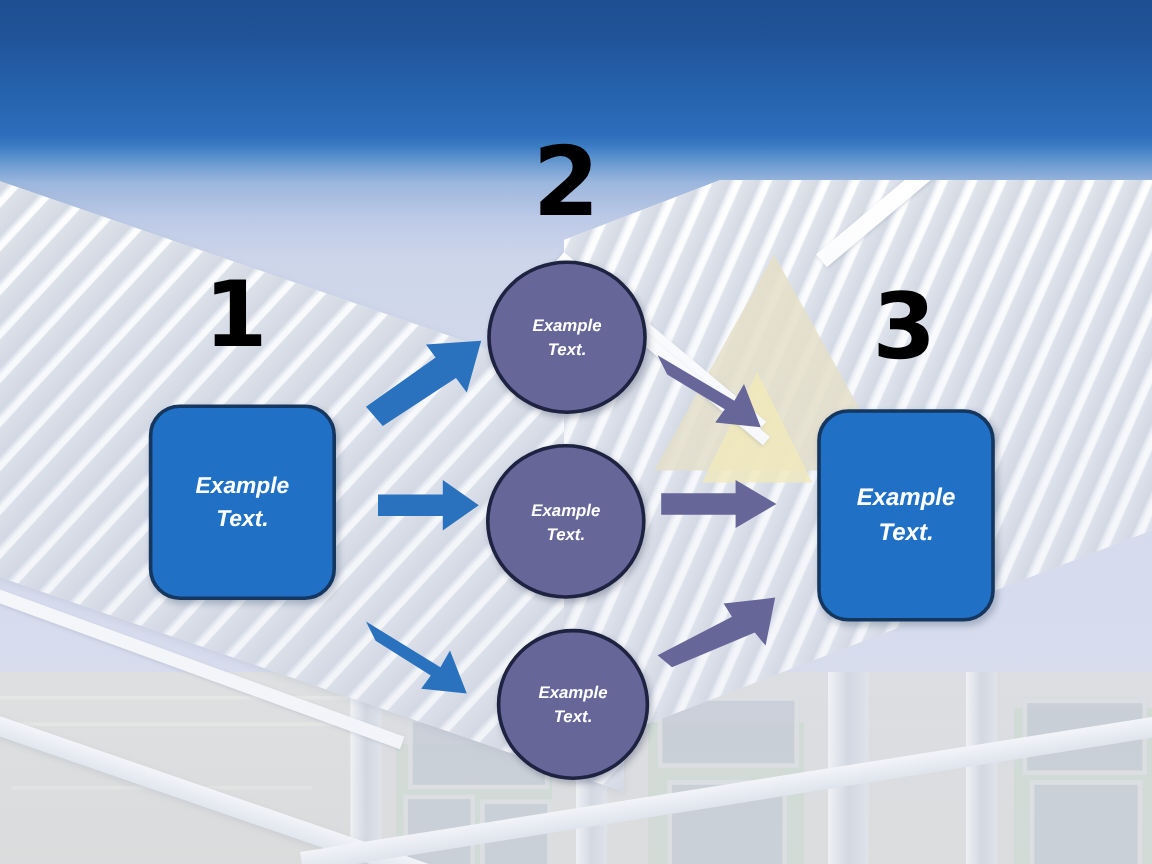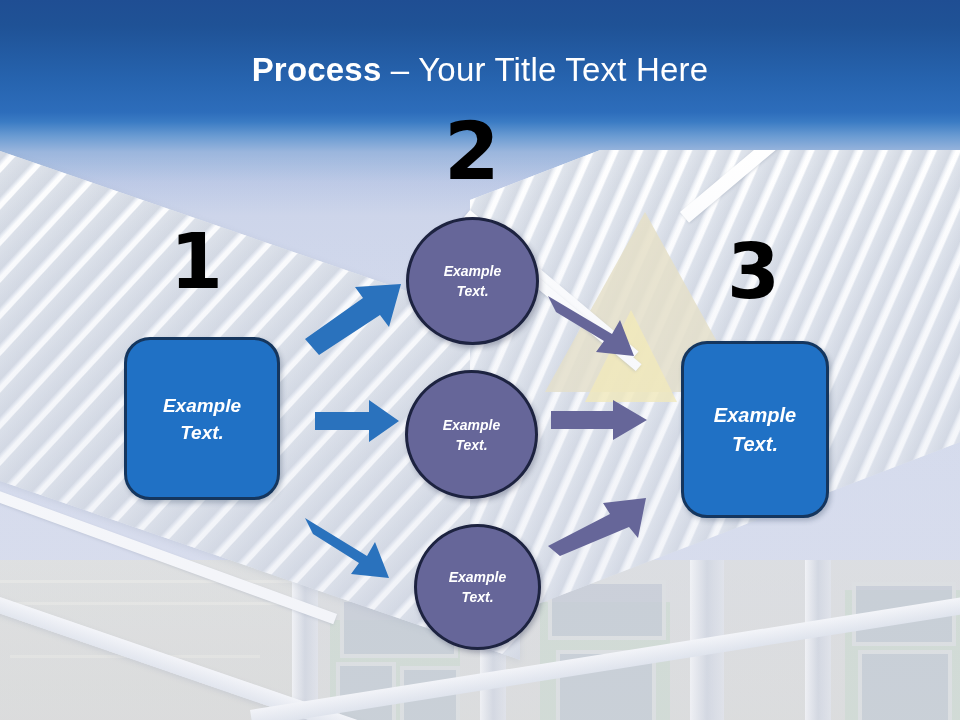--- a/index.html
+++ b/index.html
@@ -292,23 +292,20 @@
     <div class="ridge ridge-b"></div>
     <div class="ridge ridge-c"></div>
     <div class="ridge ridge-d"></div>
 
     <div class="eave-left"></div>
     <div class="eave-right"></div>
   </div>
 
   <div class="haze"></div>
 
-  <div class="title">
-    <b>Process</b><span class="light"> – Your Title Text Here</span>
-  </div>
 
   <div class="step-num" id="num-1">1</div>
   <div class="step-num" id="num-2">2</div>
   <div class="step-num" id="num-3">3</div>
 
   <div class="rbox" id="box-left">
     <div>
       <span>Example</span><br>
       <span>Text.</span>
     </div>

